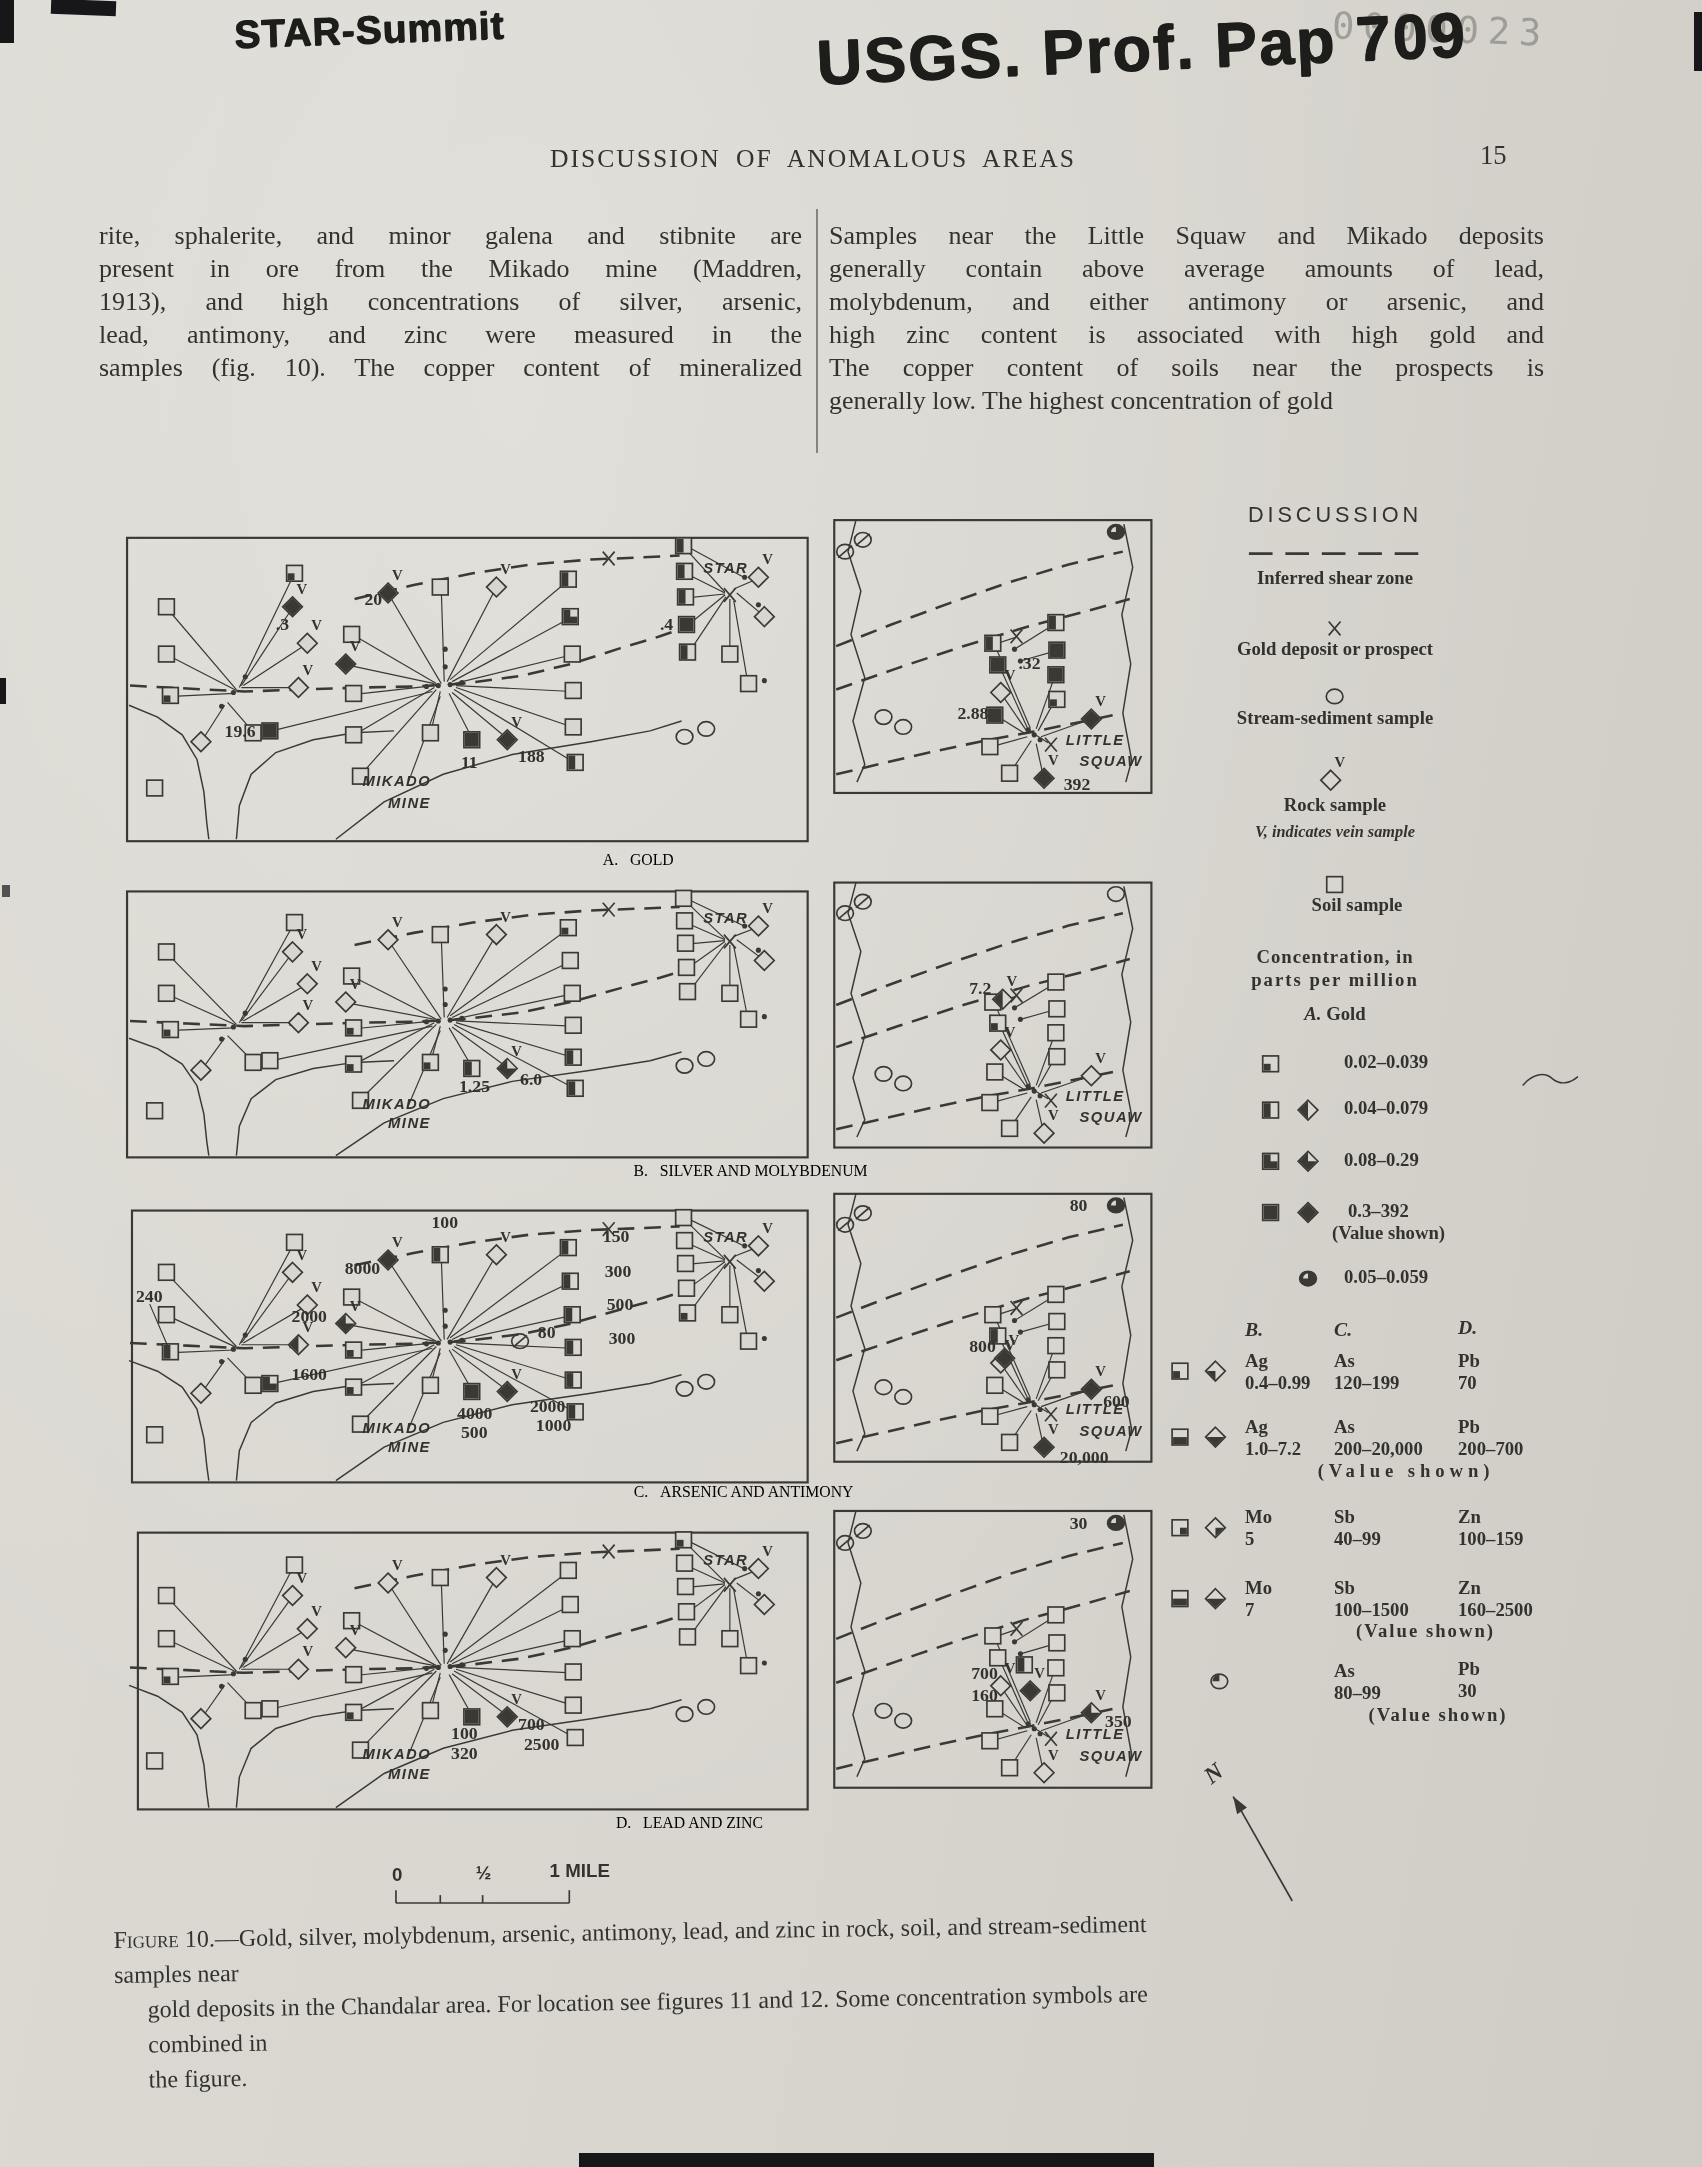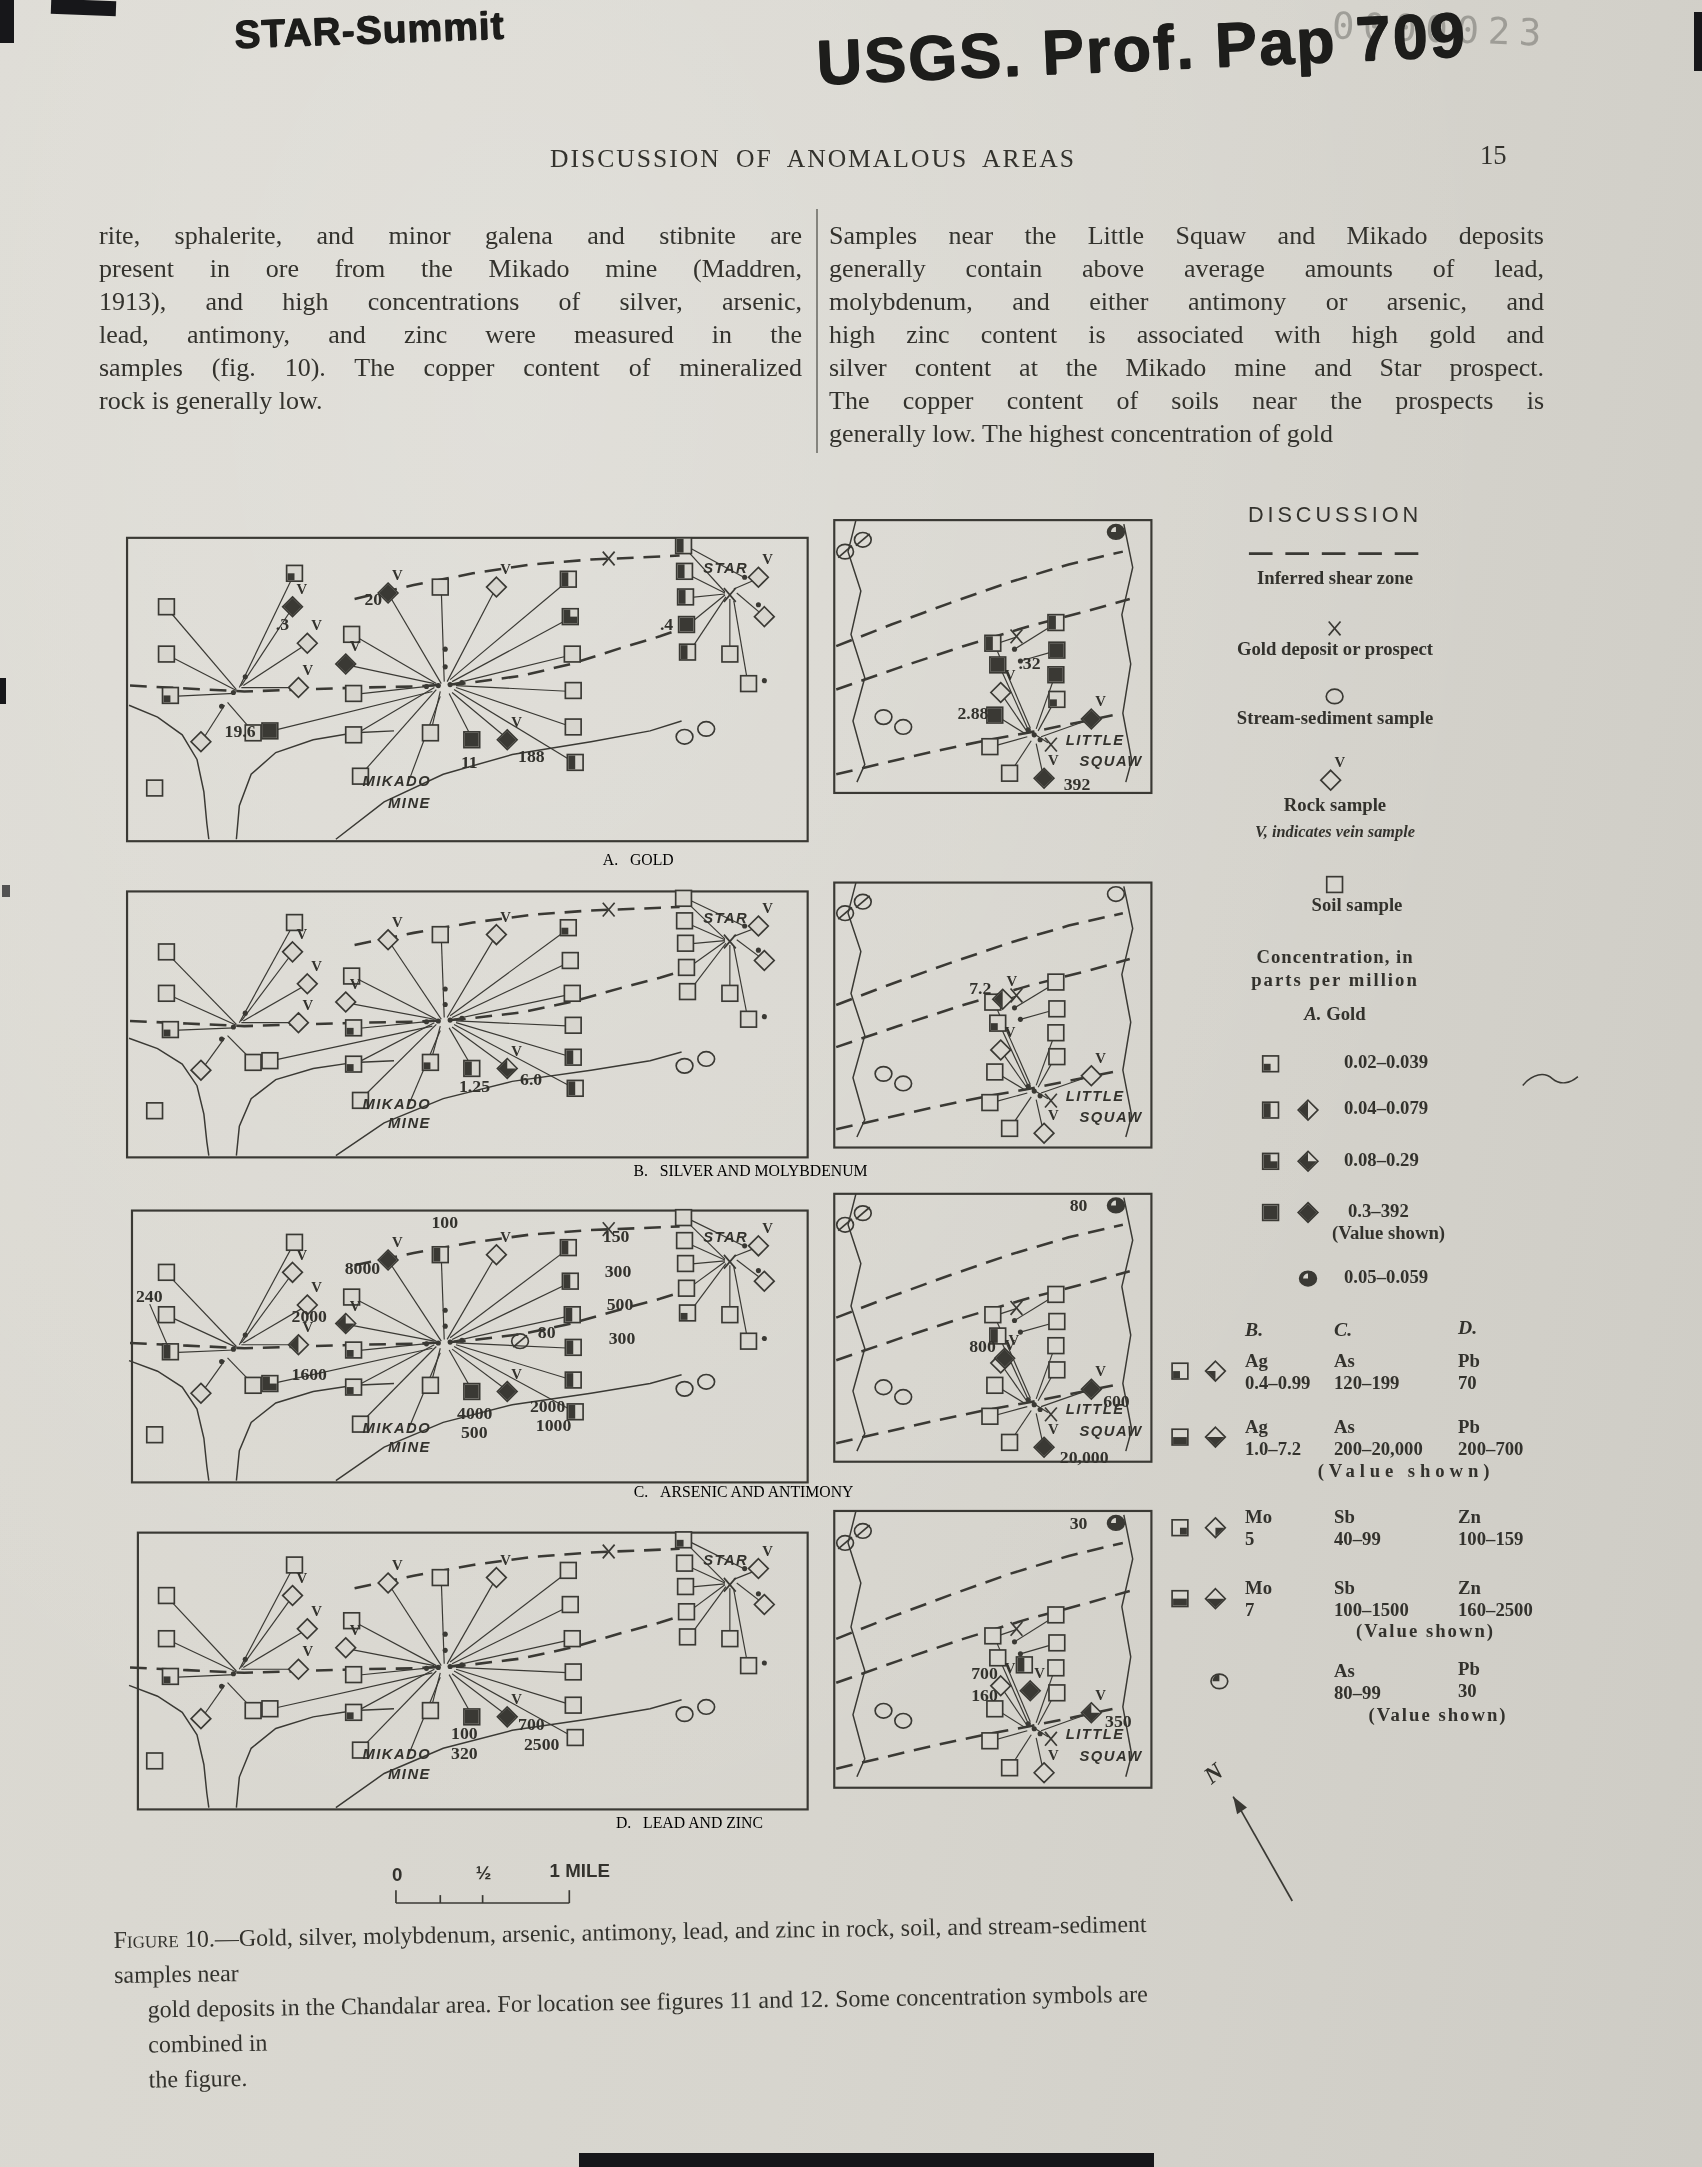--- a/index.html
+++ b/index.html
@@ -64,29 +64,27 @@
 
   <div class="header">DISCUSSION OF ANOMALOUS AREAS</div>
   <div class="pagenum">15</div>
 
   <div class="col col-left">
     <div class="jl">rite, sphalerite, and minor galena and stibnite are</div>
     <div class="jl">present in ore from the Mikado mine (Maddren,</div>
     <div class="jl">1913), and high concentrations of silver, arsenic,</div>
     <div class="jl">lead, antimony, and zinc were measured in the</div>
     <div class="jl">samples (fig. 10). The copper content of mineralized</div>
-    <div>rock is generally low.</div>
   </div>
   <div class="divider"></div>
   <div class="col col-right">
     <div class="jl">Samples near the Little Squaw and Mikado deposits</div>
     <div class="jl">generally contain above average amounts of lead,</div>
     <div class="jl">molybdenum, and either antimony or arsenic, and</div>
     <div class="jl">high zinc content is associated with high gold and</div>
-    <div class="jl">silver content at the Mikado mine and Star prospect.</div>
     <div class="jl">The copper content of soils near the prospects is</div>
     <div>generally low. The highest concentration of gold</div>
   </div>
 
   <svg id="map-svg" width="1702" height="2167" viewBox="0 0 1728 2200">
       <g>
         <rect x="129" y="546" width="691" height="308" class="bx"></rect>
         <rect x="847" y="528" width="322" height="277" class="bx"></rect>
         <polyline points="132,696 190,699 248,702 306,700 364,698 420,697 470,694 530,686 580,674 630,658 670,646 690,639" class="dsh"></polyline>
         <polyline points="360,608 420,594 480,582 540,573 600,568 648,566 690,564" class="dsh"></polyline>

